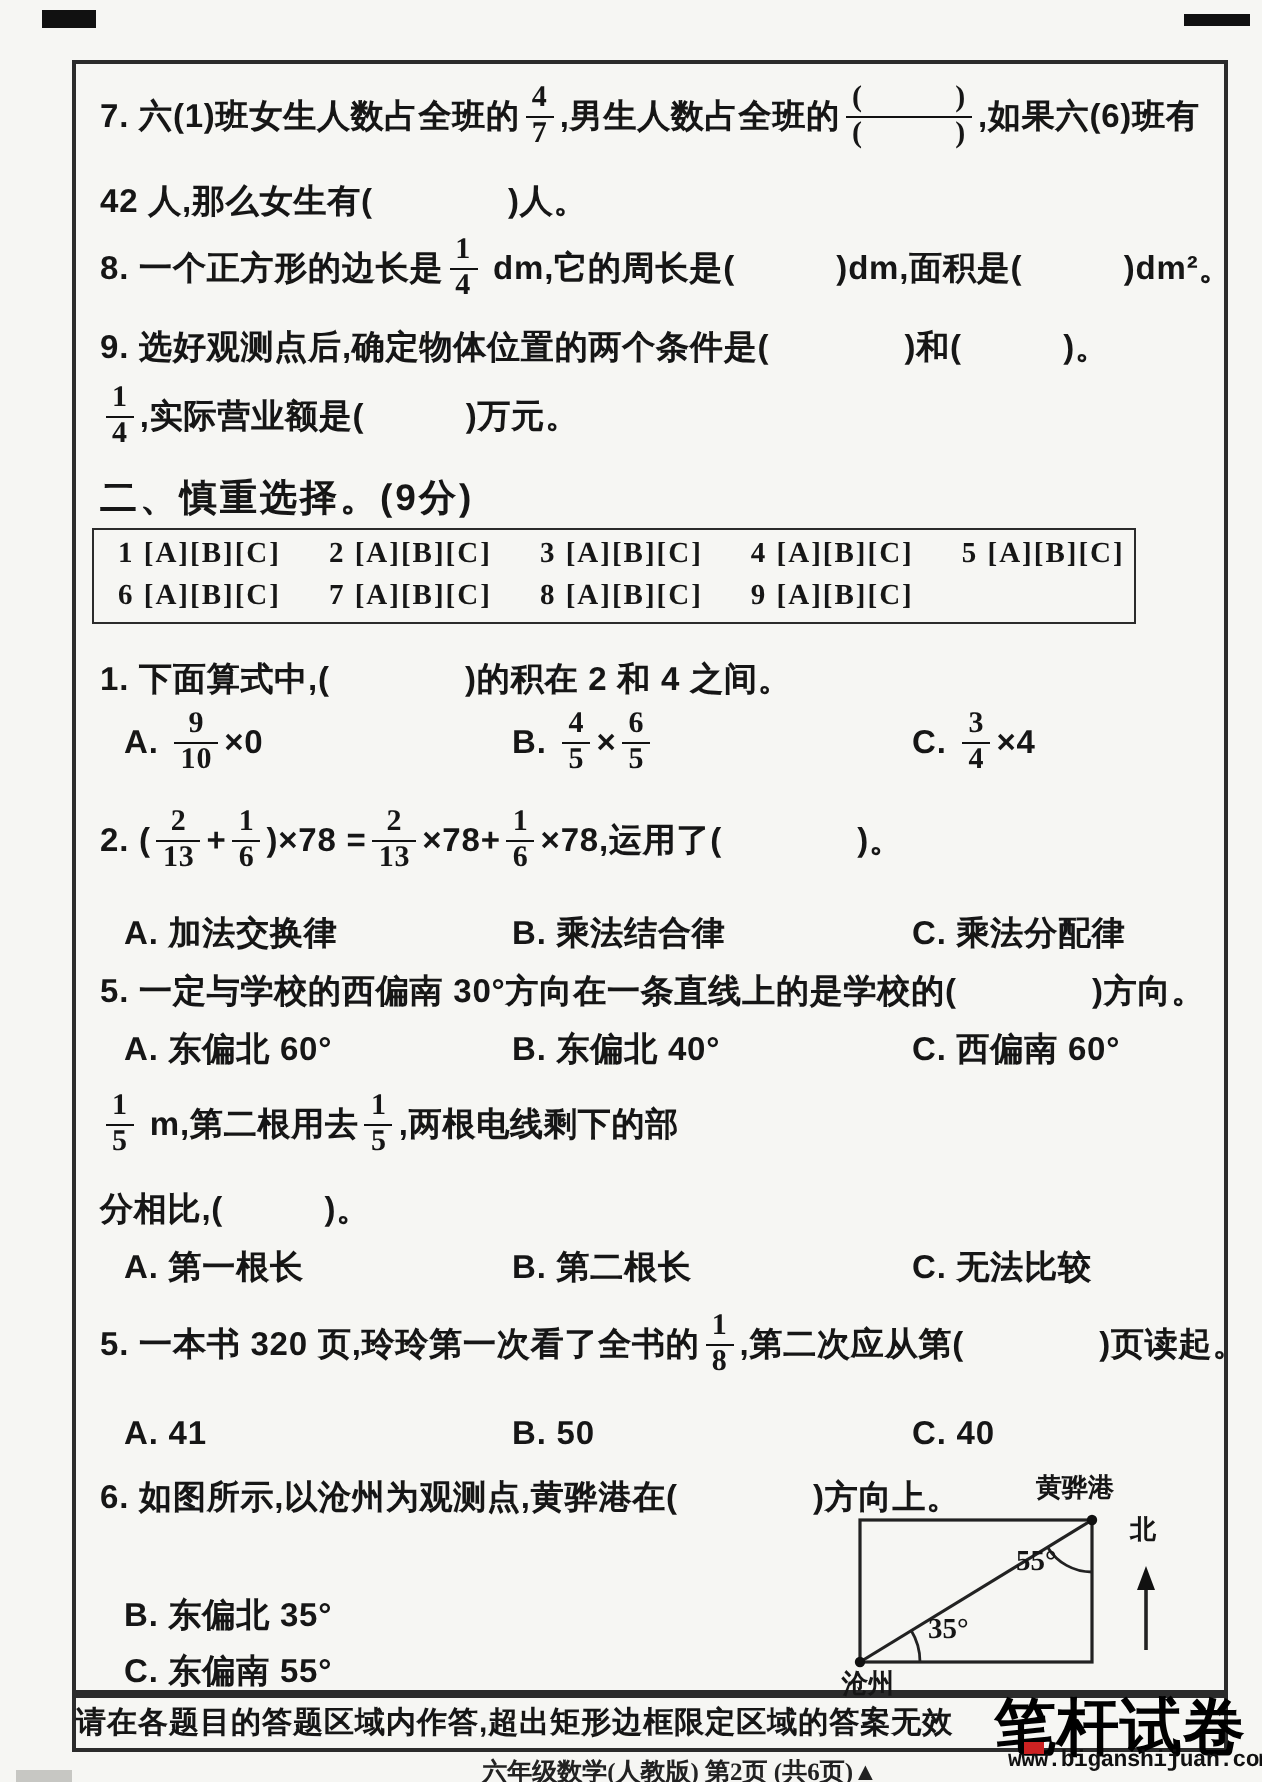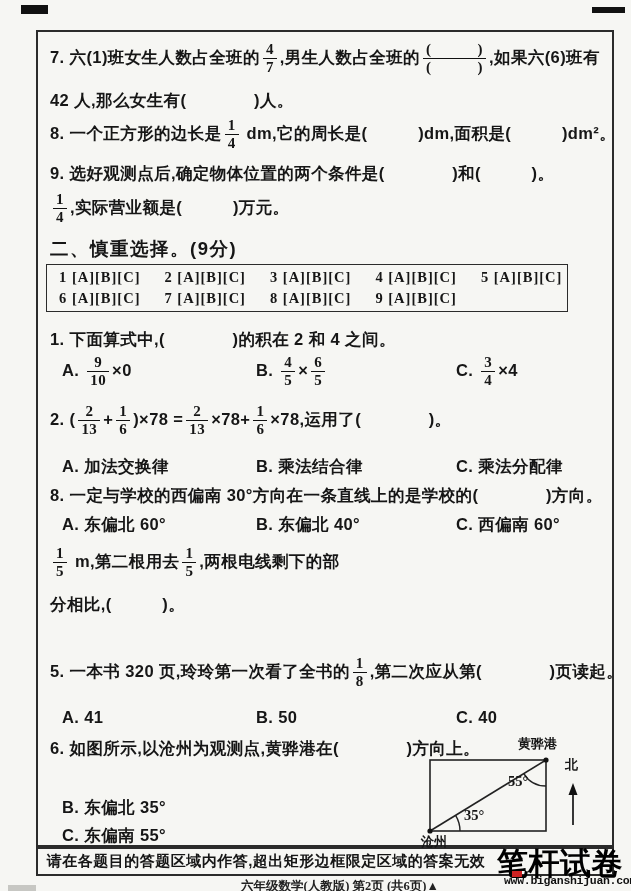--- a/index.html
+++ b/index.html
@@ -13,21 +13,21 @@
   .ln{position:absolute;left:12px;white-space:nowrap;font-size:16.5px;font-weight:700;letter-spacing:.4px}
   .ln-opts{left:0;right:0;height:44px}
   .opt{position:absolute;top:0;white-space:nowrap;font-weight:700;font-size:16.5px;letter-spacing:.4px}
   .oA{left:24px}.oB{left:218px}.oC{left:418px}
   .frac{display:inline-block;vertical-align:middle;text-align:center;font-family:"Liberation Serif",serif;font-weight:700;font-size:15px;line-height:1.1;margin:0 3px;position:relative;top:-1px}
   .frac .fn{display:block;border-bottom:1.4px solid #111;padding:0 3px}
   .frac .fd{display:block;padding:0 3px}
   .sec-title{font-size:18.5px;font-weight:900;letter-spacing:1.5px}
   .grid-box{position:absolute;left:8px;top:232px;width:522px;height:48px;border:1.7px solid #2b2b2b;display:flex;flex-direction:column;justify-content:space-evenly;padding-left:12px;font-family:Liberation Serif, serif;font-size:14.5px;font-weight:600;letter-spacing:1px}
   .grid-row{display:flex;gap:24px}
-  .footer-box{position:absolute;left:36px;top:847px;width:578px;height:29px;border:2px solid #2b2b2b;display:flex;align-items:center;justify-content:center;padding-right:118px;font-size:15px;font-weight:700;letter-spacing:.5px;white-space:nowrap}
+  .footer-box{position:absolute;left:36px;top:847px;width:578px;height:29px;border:2px solid #2b2b2b;display:flex;align-items:center;justify-content:flex-start;padding-right:118px;font-size:15px;font-weight:700;letter-spacing:.5px;white-space:nowrap}
   .brand{position:absolute;left:497px;top:843px;font-size:31px;font-weight:900;letter-spacing:.5px;color:#000000;z-index:3}
   .red-stamp{position:absolute;left:512px;top:871px;width:10px;height:6px;background:#cc2222;z-index:4}
   .url{position:absolute;left:504px;top:874px;font-family:"Liberation Mono",monospace;font-size:11.5px;font-weight:700;color:#101010;z-index:4;letter-spacing:-.3px}
   .page-label{position:absolute;left:200px;top:878px;width:280px;text-align:center;font-family:"Liberation Serif",serif;font-size:12.5px;font-weight:700;color:#222;white-space:nowrap}
   .diagram{position:absolute;left:423px;top:733px;width:205px;height:128px;z-index:2}
   .dlabel{position:absolute;white-space:nowrap;font-weight:800;font-size:13px}
   .dangle{position:absolute;white-space:nowrap;font-family:"Liberation Serif",serif;font-size:14.5px;font-weight:600}
 </style>
 </head>
 <body>
@@ -80,31 +80,36 @@
 
   <div class="ln" style="top:372px">
     <span>2. (</span><span class="frac"><span class="fn">2</span><span class="fd">13</span></span><span>+</span><span class="frac"><span class="fn">1</span><span class="fd">6</span></span><span>)×78 =</span><span class="frac"><span class="fn">2</span><span class="fd">13</span></span><span>×78+</span><span class="frac"><span class="fn">1</span><span class="fd">6</span></span><span>×78,运用了(　　　　)。</span>
   </div>
   <div class="ln ln-opts" style="top:424px">
     <span class="opt oA">A. 加法交换律</span>
     <span class="opt oB">B. 乘法结合律</span>
     <span class="opt oC">C. 乘法分配律</span>
   </div>
 
-  <div class="ln" style="top:453px">8. 一定与学校的西偏南 30°方向在一条直线上的是学校的(　　　　)方向。</div>
+  <div class="ln" style="top:453px">5. 一定与学校的西偏南 30°方向在一条直线上的是学校的(　　　　)方向。</div>
   <div class="ln ln-opts" style="top:482px">
     <span class="opt oA">A. 东偏北 60°</span>
     <span class="opt oB">B. 东偏北 40°</span>
     <span class="opt oC">C. 西偏南 60°</span>
   </div>
 
   <div class="ln" style="top:514px">
     <span class="frac"><span class="fn">1</span><span class="fd">5</span></span><span> m,第二根用去</span><span class="frac"><span class="fn">1</span><span class="fd">5</span></span><span>,两根电线剩下的部</span>
   </div>
   <div class="ln" style="top:562px">分相比,(　　　)。</div>
+  <div class="ln ln-opts" style="top:591px">
+    <span class="opt oA">A. 第一根长</span>
+    <span class="opt oB">B. 第二根长</span>
+    <span class="opt oC">C. 无法比较</span>
+  </div>
 
   <div class="ln" style="top:624px">
     <span>5. 一本书 320 页,玲玲第一次看了全书的</span><span class="frac"><span class="fn">1</span><span class="fd">8</span></span><span>,第二次应从第(　　　　)页读起。</span>
   </div>
   <div class="ln ln-opts" style="top:676px">
     <span class="opt oA">A. 41</span>
     <span class="opt oB">B. 50</span>
     <span class="opt oC">C. 40</span>
   </div>
 

